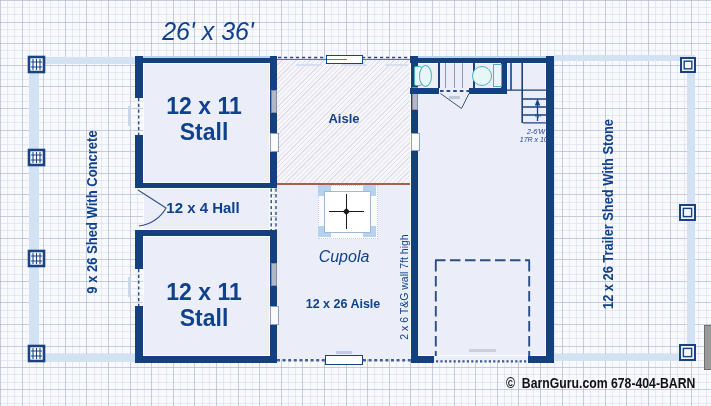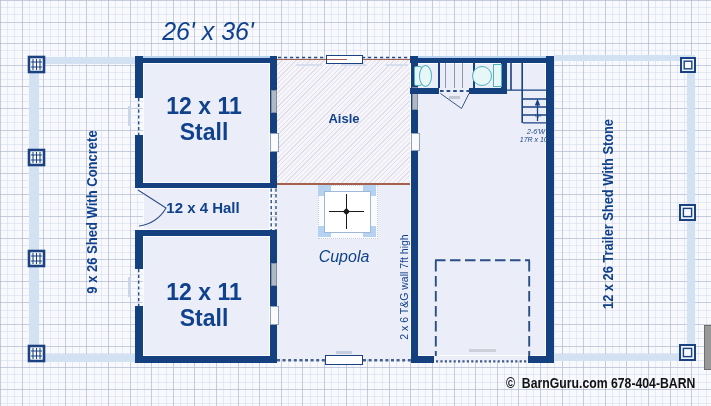--- a/index.html
+++ b/index.html
@@ -192,19 +192,20 @@
 
   <div class="abs" style="left:704px;top:325px;width:7px;height:43px;background:#999;border:1px solid #6e6e6e;"></div>
 
   <div class="abs navy i ctr" style="left:140px;top:17px;width:136px;font-size:25px;">26' x 36'</div>
 
   <div class="abs navy b ctr" style="left:144px;top:93px;width:120px;font-size:23px;line-height:26px;">12 x 11<br>Stall</div>
   <div class="abs navy b ctr" style="left:144px;top:279px;width:120px;font-size:23px;line-height:26px;">12 x 11<br>Stall</div>
   <div class="abs navy b ctr" style="left:143px;top:199px;width:120px;font-size:15px;">12 x 4 Hall</div>
   <div class="abs navy b ctr" style="left:314px;top:110.5px;width:60px;font-size:13px;">Aisle</div>
   <div class="abs navy i ctr" style="left:294px;top:240px;width:100px;font-size:16px;margin-top:8px;">Cupola</div>
+  <div class="abs navy b ctr" style="left:283px;top:296.5px;width:120px;font-size:12.5px;">12 x 26 Aisle</div>
 
   <div class="abs navy b ctr" style="left:4px;top:203.5px;width:176px;font-size:14px;transform:rotate(-90deg) scaleX(0.93);transform-origin:center center;white-space:nowrap;">9 x 26 Shed With Concrete</div>
   <div class="abs navy b ctr" style="left:503.5px;top:205.5px;width:208px;font-size:14px;transform:rotate(-90deg) scaleX(0.915);transform-origin:center center;white-space:nowrap;">12 x 26 Trailer Shed With Stone</div>
   <div class="abs navy vtxt ctr" style="left:349.5px;top:281px;width:108px;font-size:10.5px;">2 x 6 T&amp;G wall 7ft high</div>
 
   <div class="abs b" style="left:506px;top:374px;font-size:15.5px;color:#111;white-space:nowrap;transform:scaleX(0.79);transform-origin:left center;">©&nbsp; BarnGuru.com 678-404-BARN</div>
 </div>
 
 </body></html>

